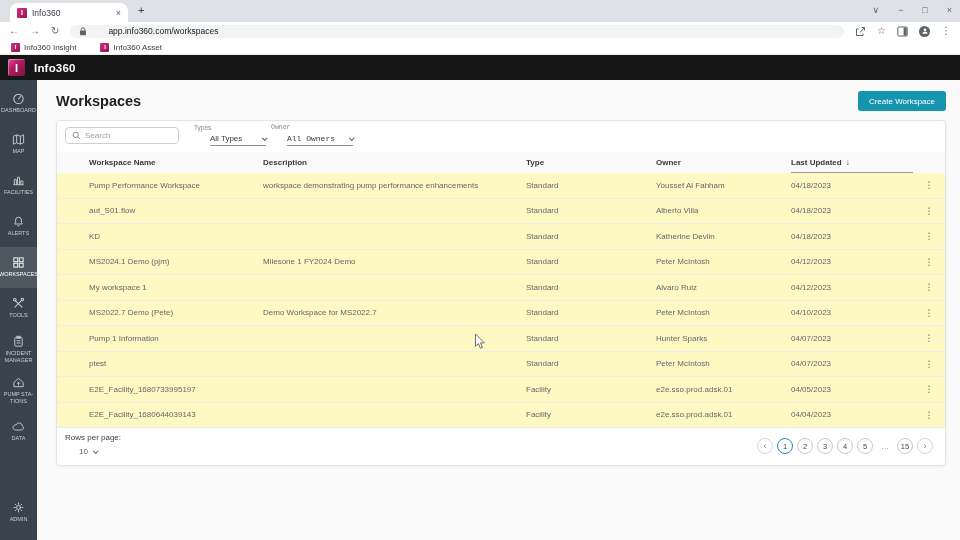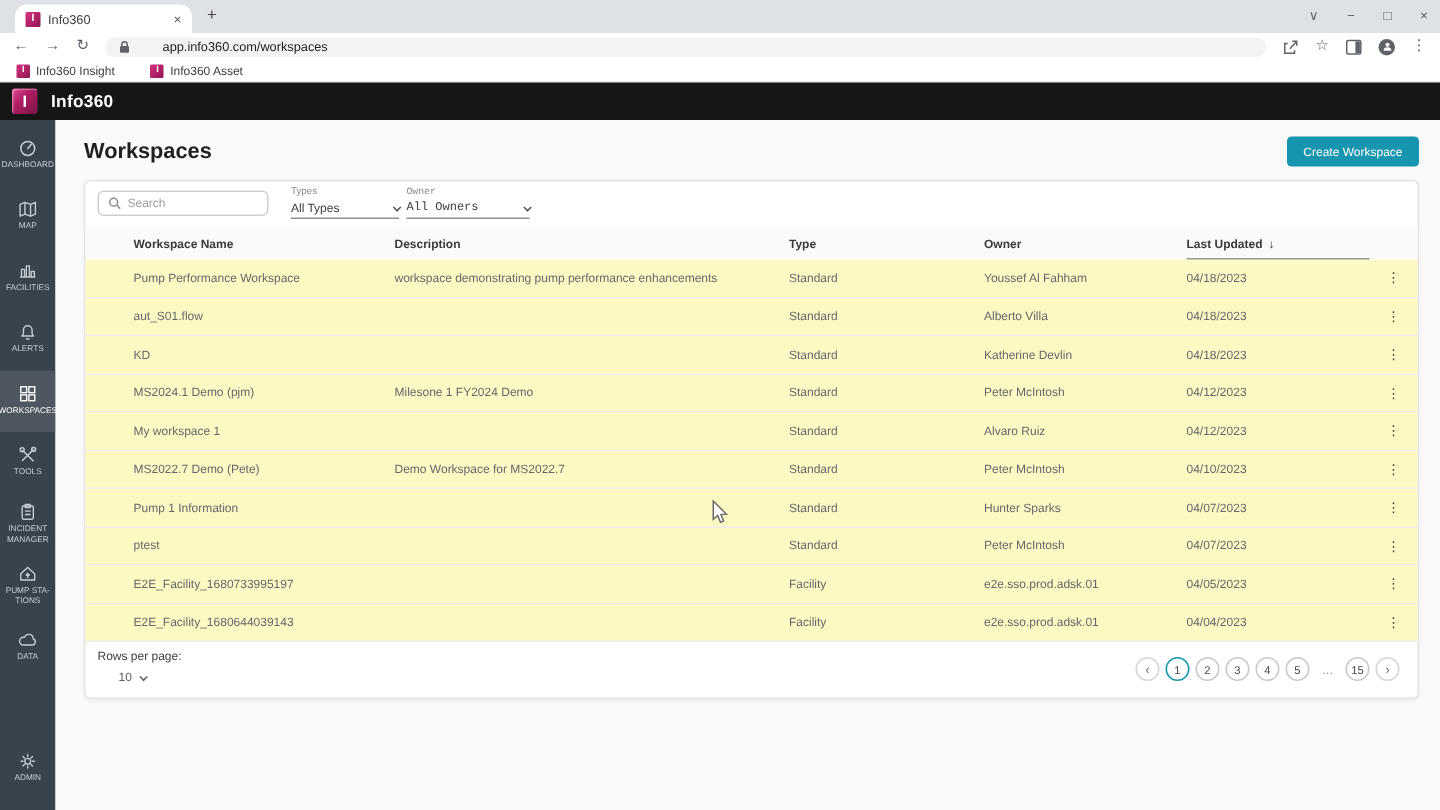--- a/index.html
+++ b/index.html
@@ -62,21 +62,21 @@
     border:1px solid #e4e4e4; border-radius:4px; box-shadow:0 1px 3px rgba(0,0,0,.06); }
   .search-box { position:absolute; left:8px; top:6px; width:114px; height:17px; border:1px solid #cfcfcf;
     border-radius:4px; display:flex; align-items:center; padding:0 6px; gap:4px; background:#fff; }
   .search-box input { border:none; outline:none; width:100%; font-size:8px; color:#333; background:transparent; }
   .search-box input::placeholder { color:#9e9e9e; }
   .filter { position:absolute; top:3px; }
   .filter-types { left:137px; width:72px; }
   .filter-owner { left:214px; width:82px;font-family:Liberation Mono, monospace; }
   .filter-label { font-size:6.5px; color:#8a8a8a; }
   .filter-value { margin-top:3px; font-size:8px; color:#3c3c3c; border-bottom:1px solid #8f8f8f;
-    padding-bottom:2px; display:flex; justify-content:space-between; align-items:center; }
+    padding-bottom:2px; display:flex; justify-content:space-between; align-items:center;margin-left:16px; }
   .filter-value .chev { color:#555; }
 
   .table { position:absolute; top:31px; left:0; right:0; }
   .thead, .tr { display:grid; grid-template-columns:206px 263px 130px 135px 122px 1fr; align-items:stretch; }
   .thead { height:21px; background:#faf9fb; font-size:8px; font-weight:700; color:#3a3a3a; }
   .th, .td { display:flex; align-items:center; overflow:hidden; white-space:nowrap; }
   .th:first-child, .td:first-child { padding-left:32px; }
   .th.sorted { border-bottom:1px solid #9a9a9a; gap:4px; }
   .tr { height:25.5px; border-bottom:1px solid #ededed; font-size:8px; color:#63676b; background:#fef9c3; cursor:default; }
   .td-kebab { justify-content:center; }

